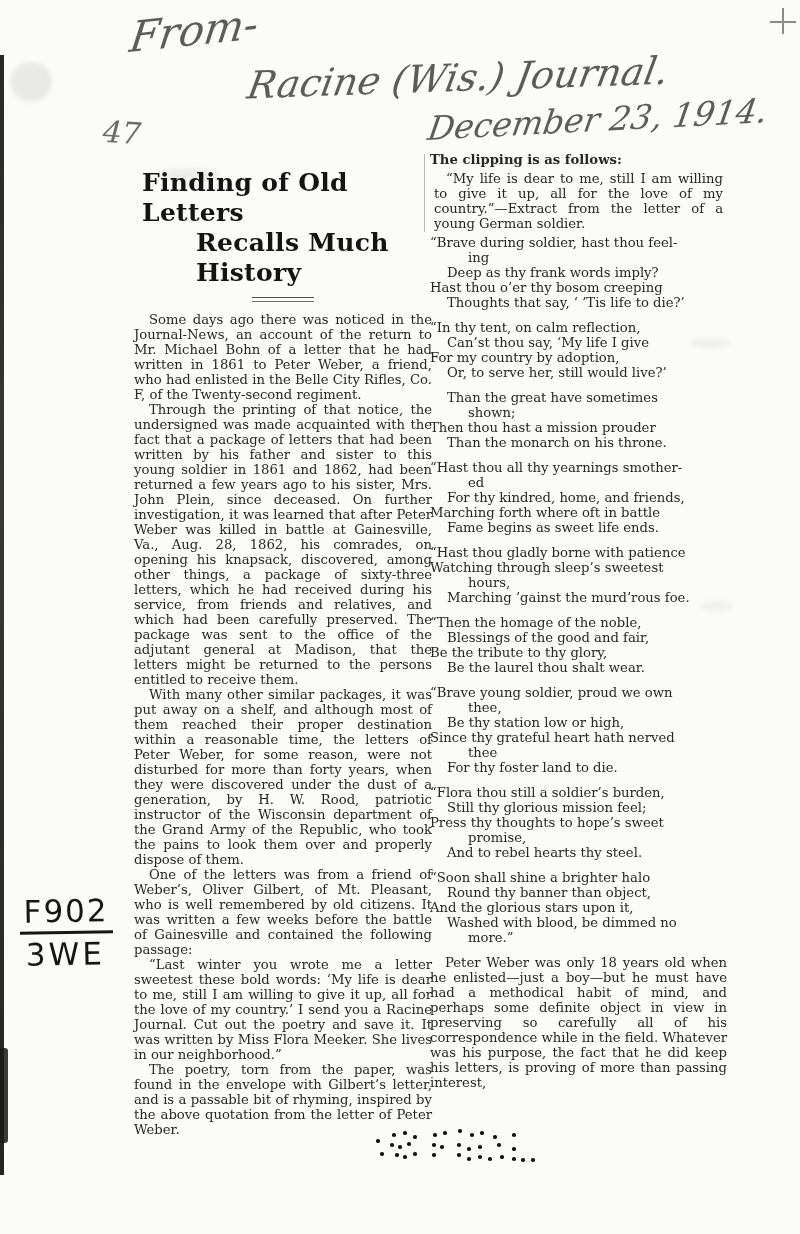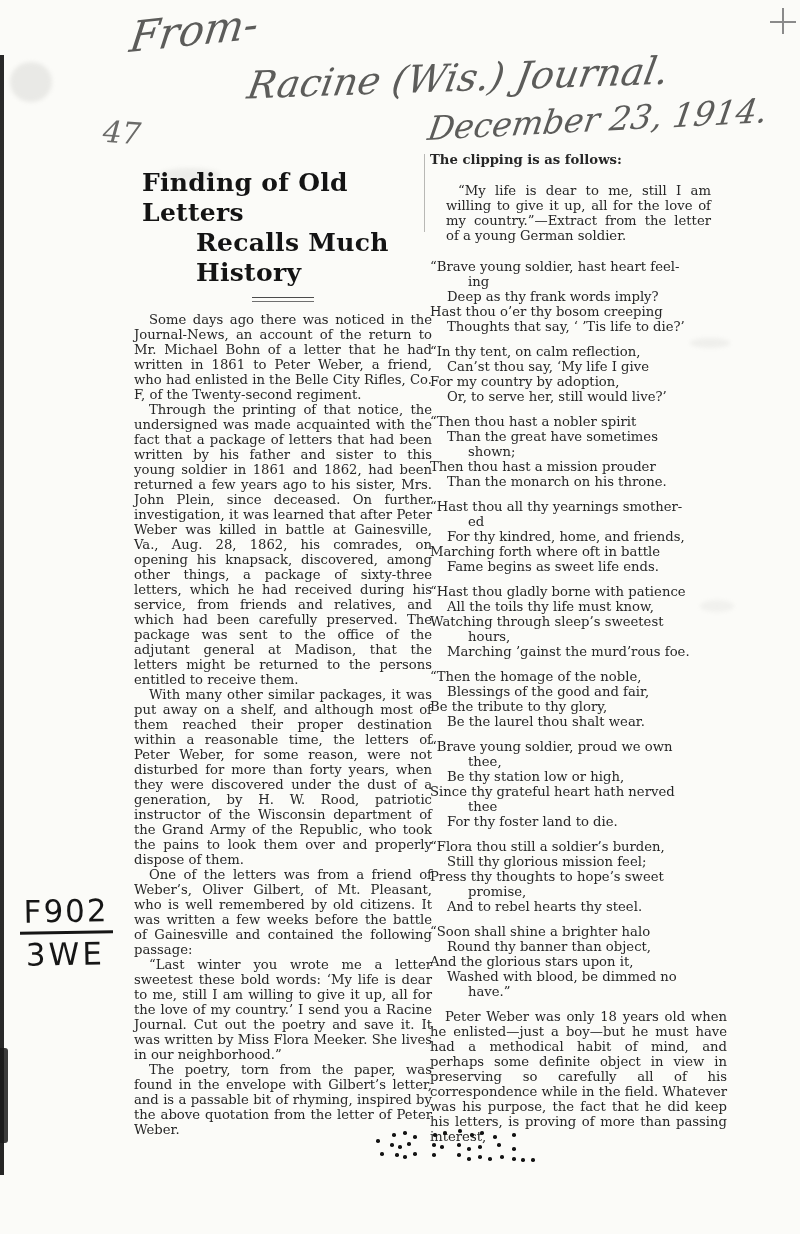--- a/index.html
+++ b/index.html
@@ -37,21 +37,21 @@
   
   .news{color:#262626;font-size:13.2px;line-height:15px;}
   .left-col{position:absolute;left:122px;top:168px;width:298px;margin-left:12px;}
   .right-col{position:absolute;left:430px;top:152px;width:297px;}
   h1.headline{margin:0;padding:0;font-weight:bold;color:#141414;font-size:25px;line-height:30px;letter-spacing:.3px;}
   h1.headline .hl1{display:block;padding-left:8px;}
   h1.headline .hl2{display:block;padding-left:62px;}
   .hl-rule{width:62px;height:3px;margin:9px auto 10px auto;
     border-top:1px solid #4c4c4c;border-bottom:1px solid #6f6f6f;}
   .news-p{margin:0;text-indent:15px;text-align:justify;}
-  .quote-p{margin:16px;text-indent:12px;text-align:justify;}
+  .quote-p{margin:4px;text-indent:12px;text-align:justify;}
   .stanza{margin:0 0 10px 0;}
   .pl{white-space:normal;}
   .i0{padding-left:0;}
   .i1{padding-left:17px;}
   .i2{padding-left:38px;}
   .closing{margin:0;text-indent:15px;text-align:justify;}
   
   .dots{position:absolute;left:0;top:0;width:800px;height:1234px;pointer-events:none;}
   .dot{position:absolute;width:3.5px;height:3.5px;border-radius:50%;background:#141414;}
 </style>
@@ -90,49 +90,47 @@
       <p class="news-p">“Last winter you wrote me a letter sweetest these bold words: ‘My life is dear to me, still I am willing to give it up, all for the love of my country.’ I send you a Racine Journal. Cut out the poetry and save it. It was written by Miss Flora Meeker. She lives in our neighborhood.”</p>
       <p class="news-p">The poetry, torn from the paper, was found in the envelope with Gilbert’s letter, and is a passable bit of rhyming, inspired by the above quotation from the letter of Peter Weber.</p>
     </div>
 </div>
 
 <div class="right-col news">
   <p class="news-p" style="text-indent:0;font-weight:bold;">The clipping is as follows:</p>
   <p class="quote-p">“My life is dear to me, still I am willing to give it up, all for the love of my country.”—Extract from the letter of a young German soldier.</p>
   <div id="poem" style="margin-top:4px;">
       <div class="stanza">
-        <div class="pl i0">“Brave young soldier, hast heart feel-</div>
+        <div class="pl i0">“Brave during soldier, hast thou feel-</div>
         <div class="pl i2">ing</div>
         <div class="pl i1">Deep as thy frank words imply?</div>
         <div class="pl i0">Hast thou o’er thy bosom creeping</div>
         <div class="pl i1">Thoughts that say, ‘ ’Tis life to die?’</div>
       </div>
       <div class="stanza">
         <div class="pl i0">“In thy tent, on calm reflection,</div>
         <div class="pl i1">Can’st thou say, ‘My life I give</div>
         <div class="pl i0">For my country by adoption,</div>
         <div class="pl i1">Or, to serve her, still would live?’</div>
       </div>
       <div class="stanza">
-        <div class="pl i0">“Then thou hast a nobler spirit</div>
         <div class="pl i1">Than the great have sometimes</div>
         <div class="pl i2">shown;</div>
         <div class="pl i0">Then thou hast a mission prouder</div>
         <div class="pl i1">Than the monarch on his throne.</div>
       </div>
       <div class="stanza">
         <div class="pl i0">“Hast thou all thy yearnings smother-</div>
         <div class="pl i2">ed</div>
         <div class="pl i1">For thy kindred, home, and friends,</div>
         <div class="pl i0">Marching forth where oft in battle</div>
         <div class="pl i1">Fame begins as sweet life ends.</div>
       </div>
       <div class="stanza">
         <div class="pl i0">“Hast thou gladly borne with patience</div>
-        <div class="pl i1">All the toils thy life must know,</div>
         <div class="pl i0">Watching through sleep’s sweetest</div>
         <div class="pl i2">hours,</div>
         <div class="pl i1">Marching ’gainst the murd’rous foe.</div>
       </div>
       <div class="stanza">
         <div class="pl i0">“Then the homage of the noble,</div>
         <div class="pl i1">Blessings of the good and fair,</div>
         <div class="pl i0">Be the tribute to thy glory,</div>
         <div class="pl i1">Be the laurel thou shalt wear.</div>
       </div>
@@ -149,21 +147,21 @@
         <div class="pl i1">Still thy glorious mission feel;</div>
         <div class="pl i0">Press thy thoughts to hope’s sweet</div>
         <div class="pl i2">promise,</div>
         <div class="pl i1">And to rebel hearts thy steel.</div>
       </div>
       <div class="stanza">
         <div class="pl i0">“Soon shall shine a brighter halo</div>
         <div class="pl i1">Round thy banner than object,</div>
         <div class="pl i0">And the glorious stars upon it,</div>
         <div class="pl i1">Washed with blood, be dimmed no</div>
-        <div class="pl i2">have.”</div>
+        <div class="pl i2">more.”</div>
       </div>
     </div>
   <p class="closing">Peter Weber was only 18 years old when he enlisted—just a boy—but he must have had a methodical habit of mind, and perhaps some definite object in view in preserving so carefully all of his correspondence while in the field. Whatever was his purpose, the fact that he did keep his letters, is proving of more than passing interest,</p>
 </div>
 
 <div class="dots" id="dots">
     <div class="dot" style="left: 392px; top: 1133px;"></div>
     <div class="dot" style="left: 403px; top: 1131px;"></div>
     <div class="dot" style="left: 413px; top: 1135px;"></div>
     <div class="dot" style="left: 433px; top: 1133px;"></div>

